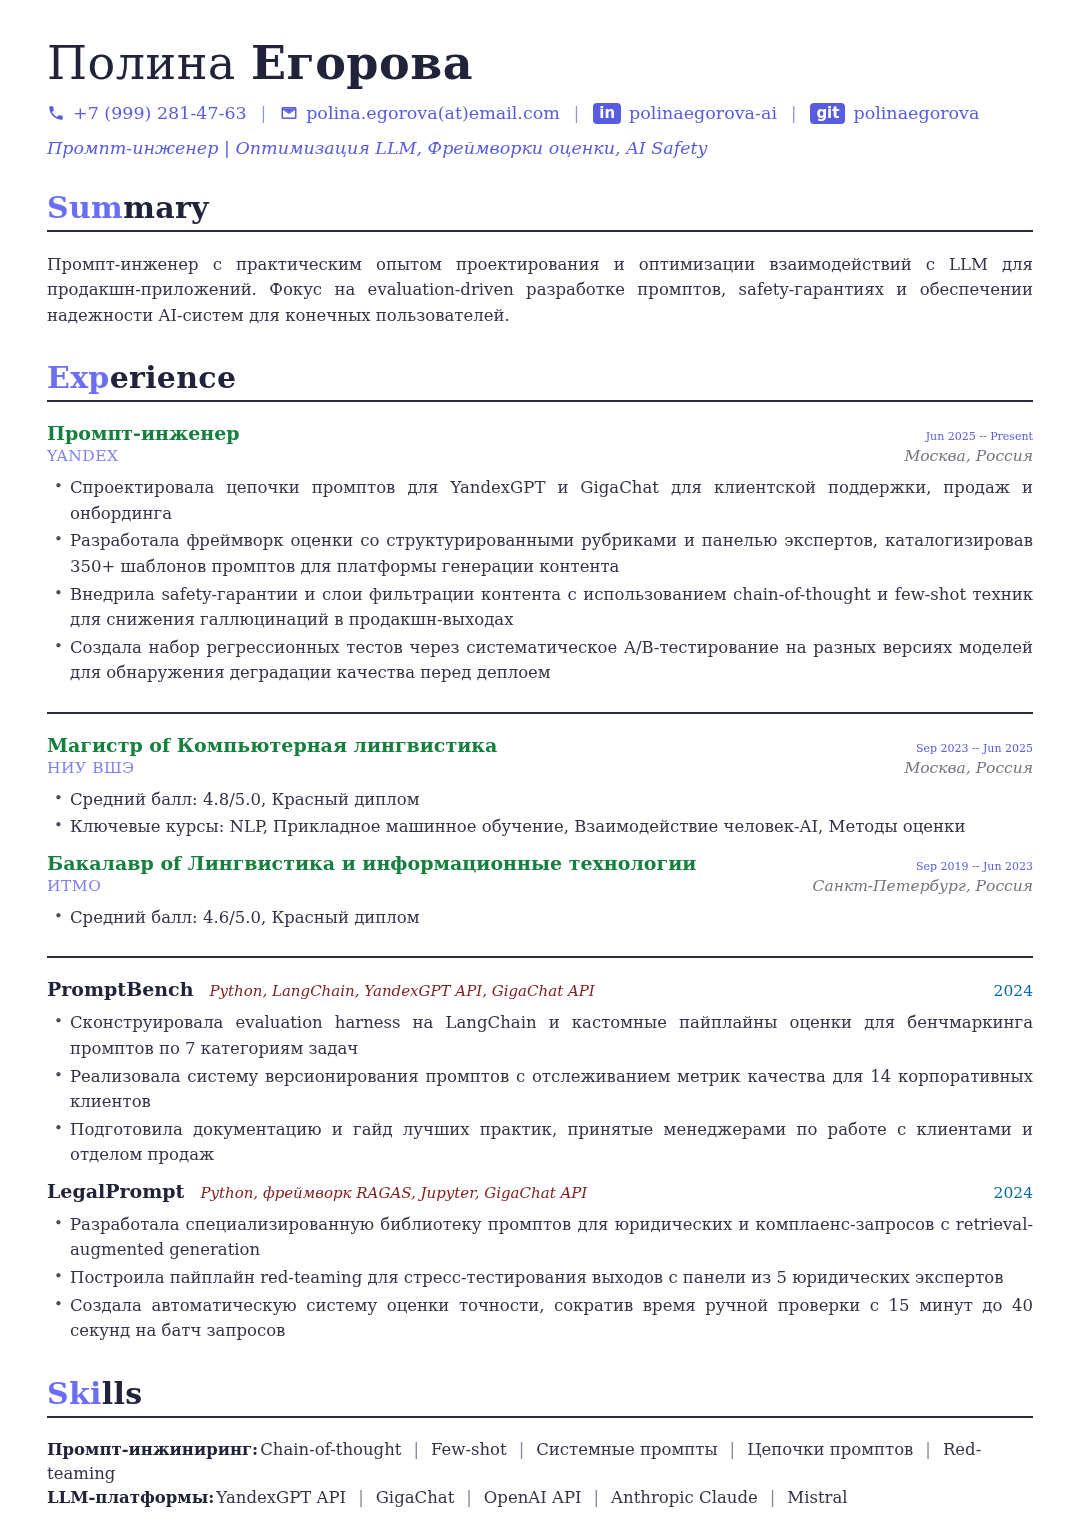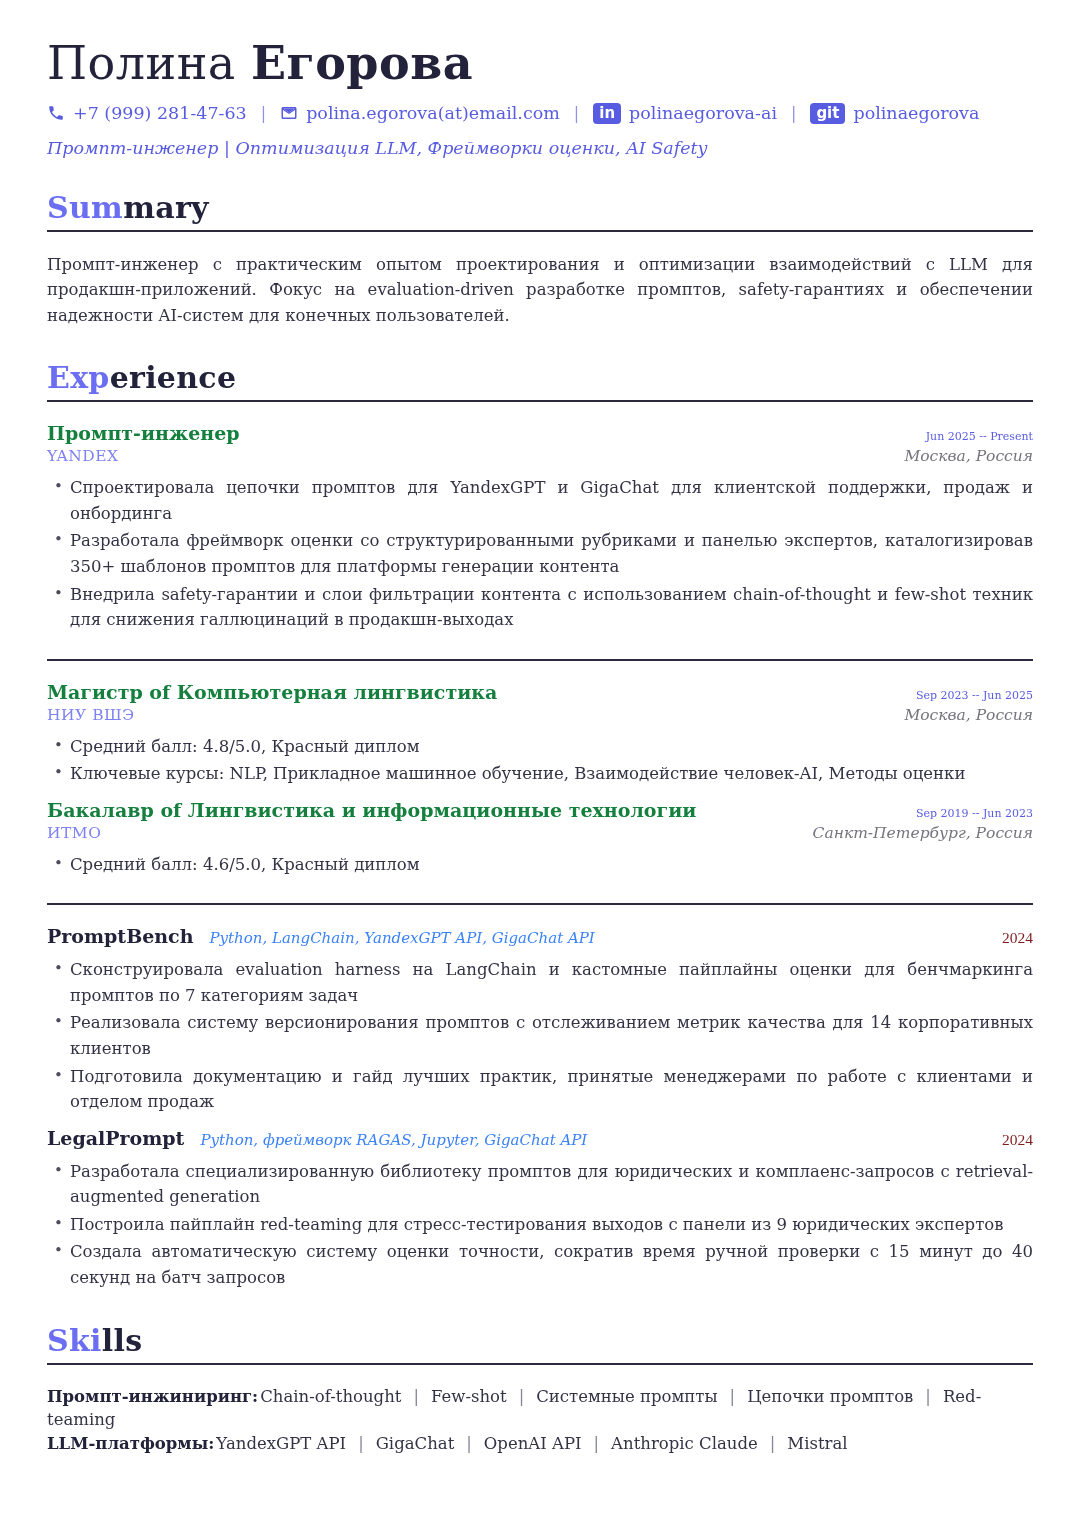--- a/index.html
+++ b/index.html
@@ -55,22 +55,22 @@
   }
   ul.bullets li::before {
     content: "\2022"; position: absolute; left: 7px; top: 0;
     color: #4c4c5e; font-size: 15px;
   }
 
   
   .proj-head { display: flex; justify-content: space-between; align-items: baseline; }
   .proj-left { display: flex; align-items: baseline; }
   .proj-name { font-size: 19px; font-weight: 700; color: #22223a; }
-  .proj-stack { font-size: 15px; font-style: italic; color: #3b82f6; margin-left: 16px; }
-  .proj-year { font-size: 15.5px; color: #7f1d1d; font-family: Liberation Serif, serif; }
+  .proj-stack { font-size: 15px; font-style: italic; color: #7f1d1d; margin-left: 16px; }
+  .proj-year { font-size: 15.5px; color: #0369a1; }
 
   
   .skills-block { margin-top: 20px; }
   .skill-row { font-size: 16.5px; line-height: 1.45; color: #333345; }
   .skill-label { font-weight: 700; color: #22223a; margin-right: 2px; }
   .skill-items span + span::before { content: "|"; color: #85859a; margin: 0 12px; }
 </style>
 </head>
 <body>
 
@@ -126,20 +126,21 @@
         </div>
         <div class="entry-sub">
           <span class="entry-org">YANDEX</span>
           <span class="entry-loc">Москва, Россия</span>
         </div>
         <ul class="bullets">
 
         <li>Спроектировала цепочки промптов для YandexGPT и GigaChat для клиентской поддержки, продаж и онбординга</li>
             <li>Разработала фреймворк оценки со структурированными рубриками и панелью экспертов, каталогизировав 350+ шаблонов промптов для платформы генерации контента</li>
             <li>Внедрила safety-гарантии и слои фильтрации контента с использованием chain-of-thought и few-shot техник для снижения галлюцинаций в продакшн-выходах</li>
+            <li>Создала набор регрессионных тестов через систематическое A/B-тестирование на разных версиях моделей для обнаружения деградации качества перед деплоем</li>
           </ul>
       </div>
     </div>
   </div>
 
   <div class="section">
     <hr class="section-rule">
     <div class="section-body">
       <div class="entry">
         <div class="entry-head">
@@ -195,21 +196,21 @@
         <div class="proj-head">
           <span class="proj-left">
             <span class="proj-name">LegalPrompt</span>
             <span class="proj-stack">Python, фреймворк RAGAS, Jupyter, GigaChat API</span>
           </span>
           <span class="proj-year">2024</span>
         </div>
         <ul class="bullets">
 
         <li>Разработала специализированную библиотеку промптов для юридических и комплаенс-запросов с retrieval-augmented generation</li>
-            <li>Построила пайплайн red-teaming для стресс-тестирования выходов с панели из 9 юридических экспертов</li>
+            <li>Построила пайплайн red-teaming для стресс-тестирования выходов с панели из 5 юридических экспертов</li>
             <li>Создала автоматическую систему оценки точности, сократив время ручной проверки с 15 минут до 40 секунд на батч запросов</li>
           </ul>
       </div>
     </div>
   </div>
 
   <div class="section">
     <div class="section-heading"><span class="accent">Ski</span><span>lls</span></div>
     <hr class="section-rule">
     <div class="skills-block">

